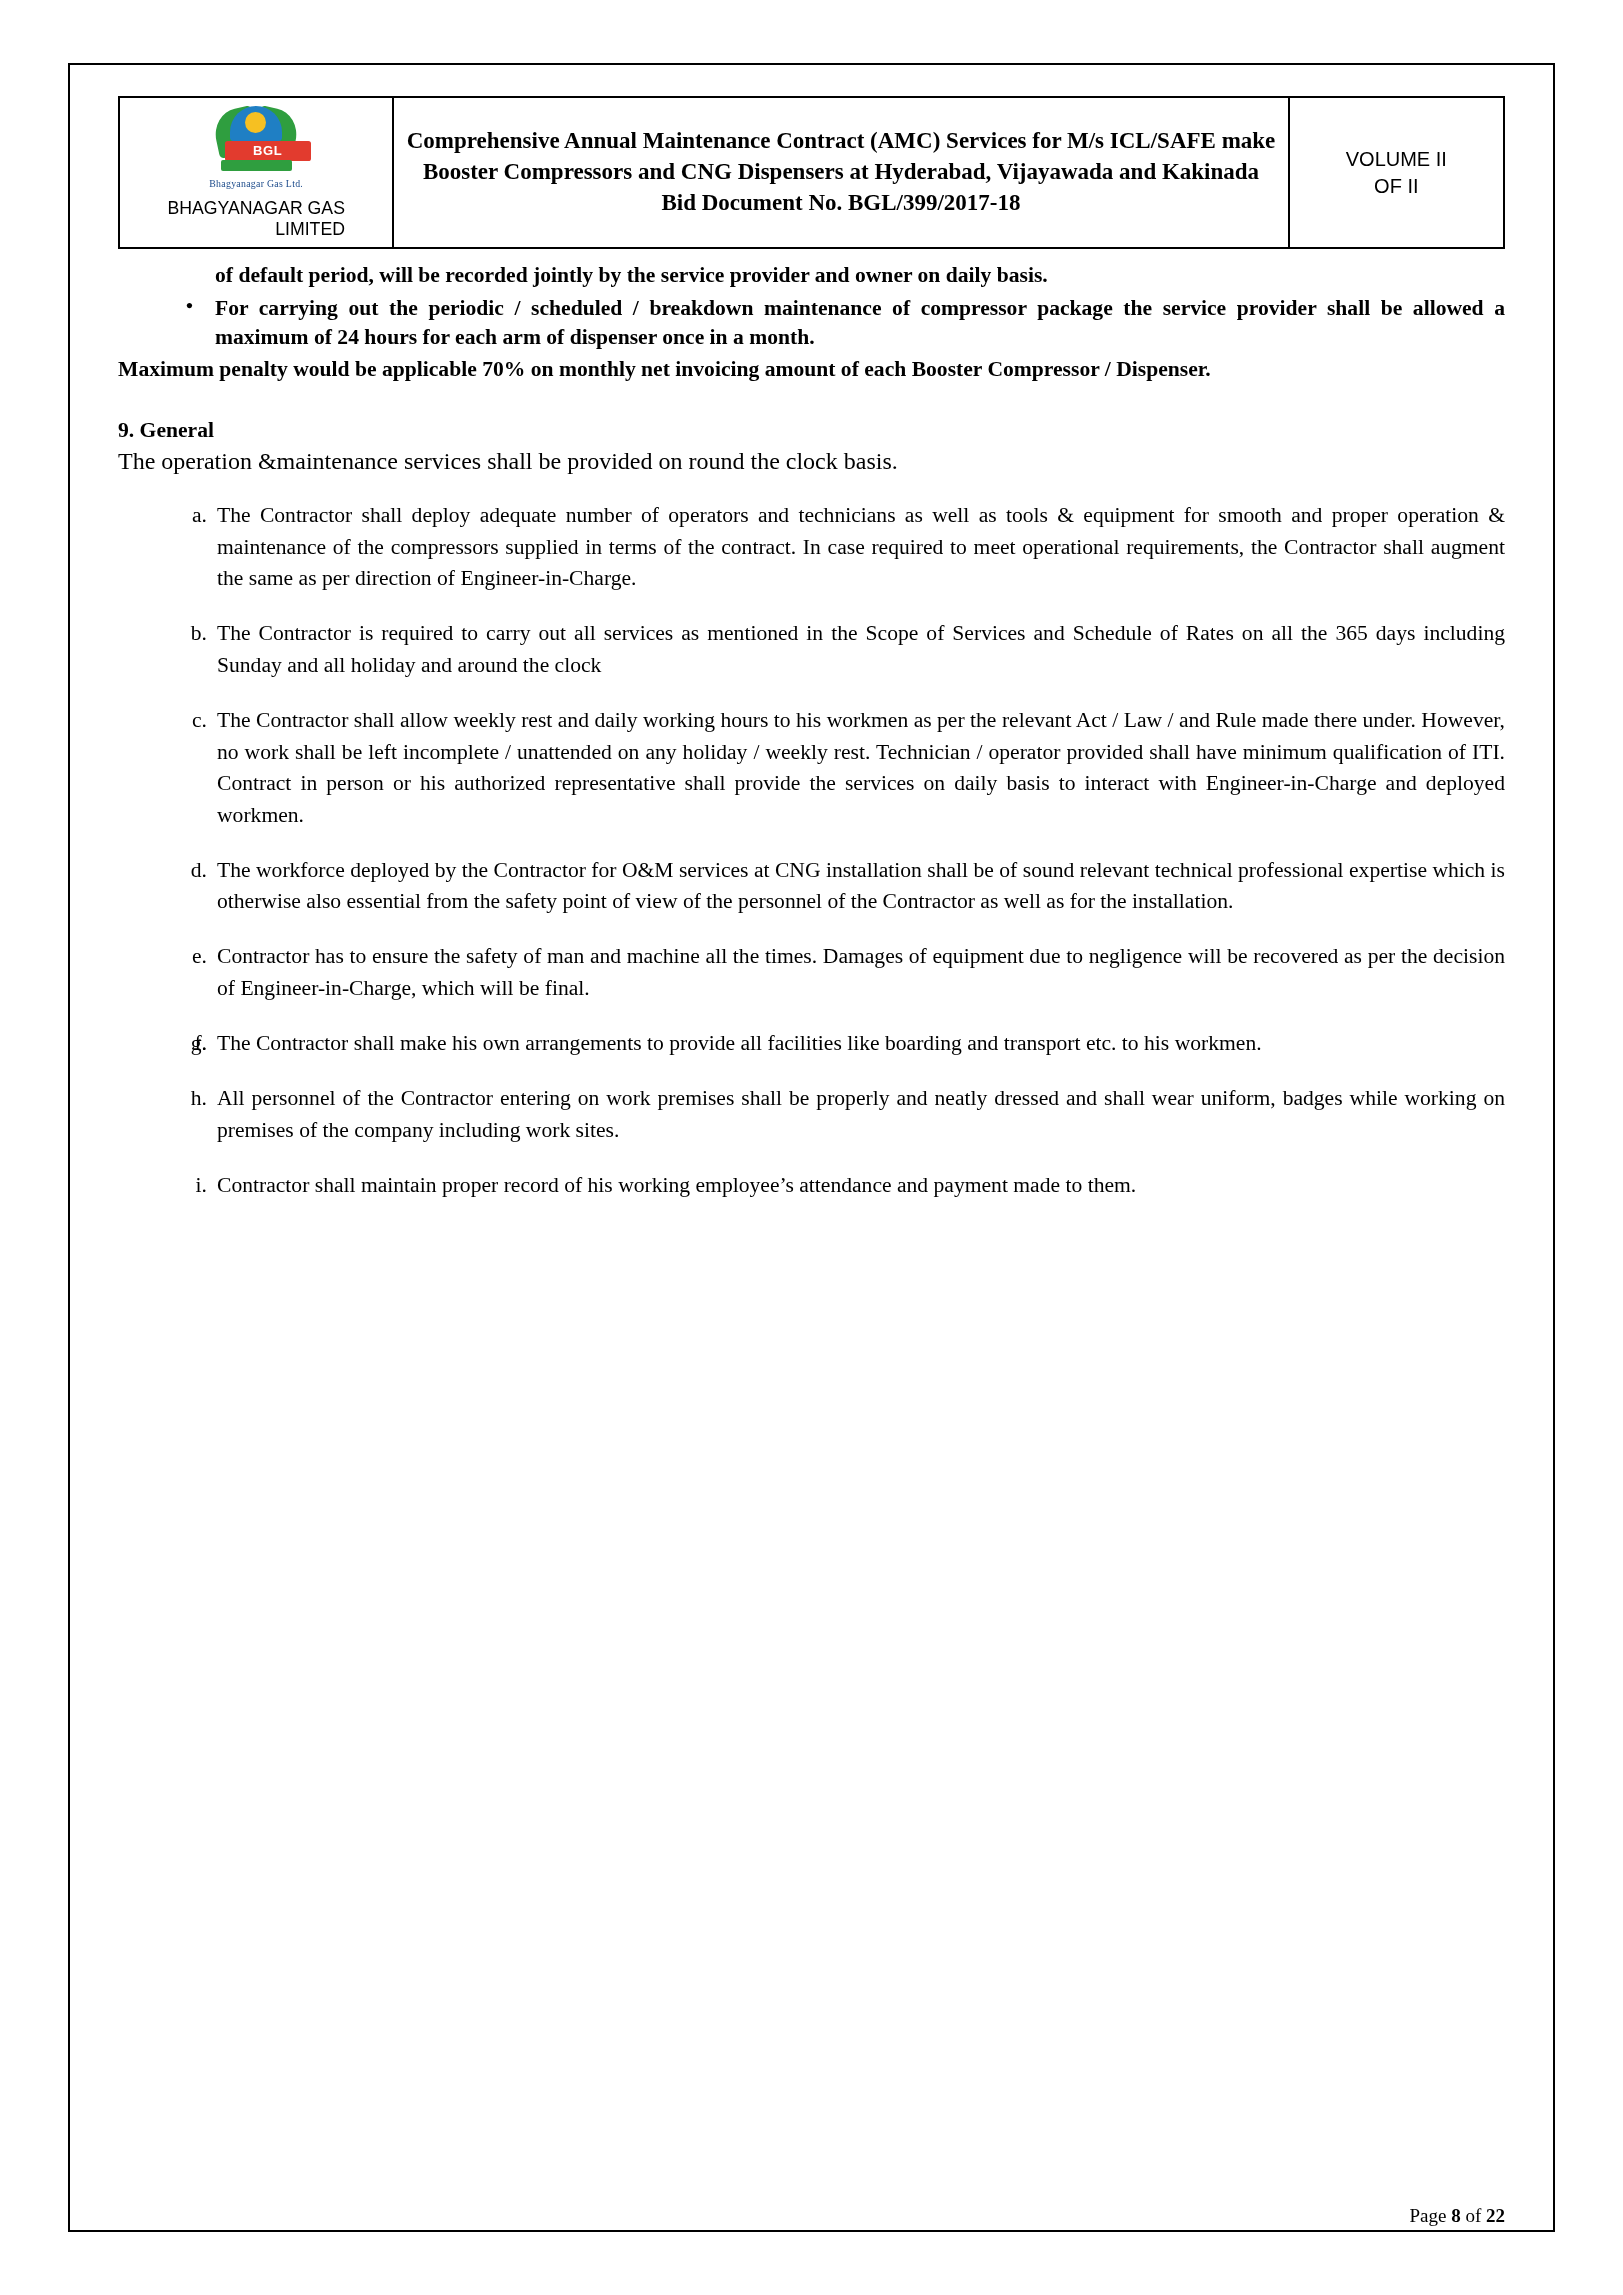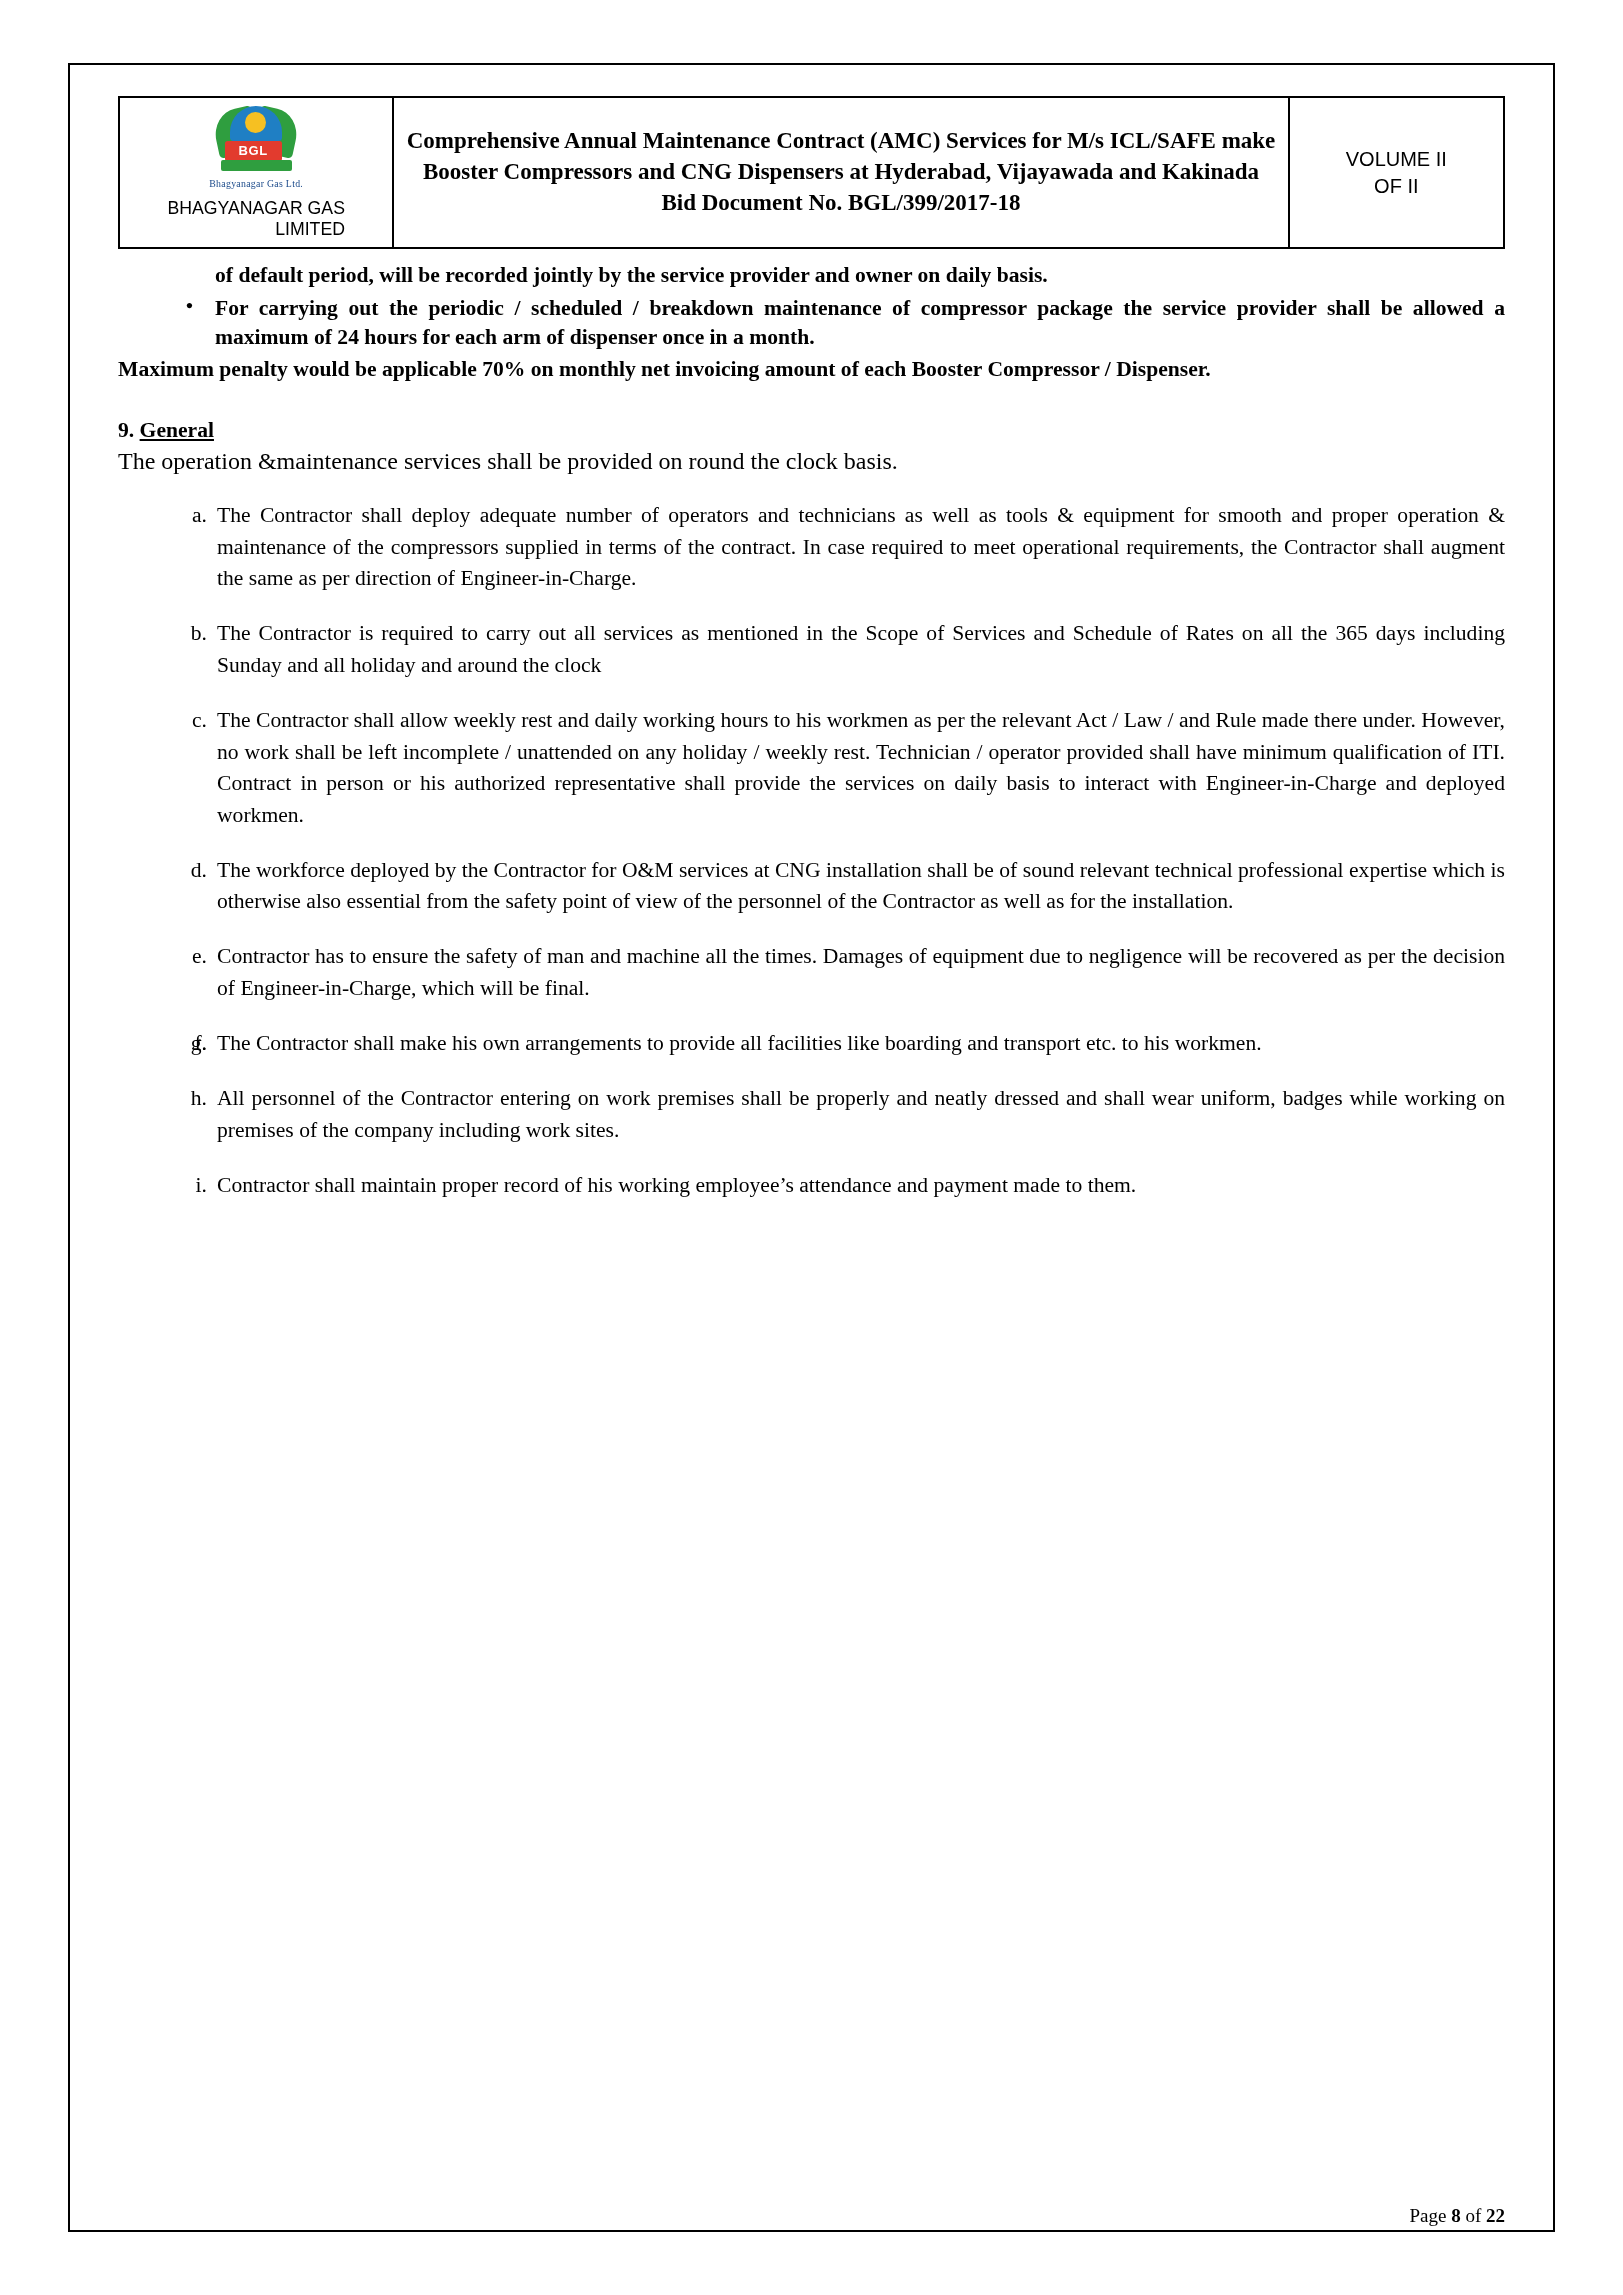--- a/index.html
+++ b/index.html
@@ -95,21 +95,21 @@
   .logo-mark .sun {
     position: absolute;
     left: 31px; top: 7.9px;
     width: 21px; height: 21px;
     background: #f6c022;
     border-radius: 50%;
   }
   .logo-mark .band {
     position: absolute;
     left: 10.5px; top: 37px;
-    width: 57px; height: 19.6px;
+    width: 86px; height: 19.6px;
     background: #e23b2e;
     border-radius: 2.6px;
     color: #ffffff;
     font-family: "Liberation Sans", sans-serif;
     font-weight: bold;
     font-size: 13px;
     line-height: 19.6px;
     text-align: center;
     letter-spacing: 0.7px;
   }
@@ -189,21 +189,21 @@
     line-height: 1.38;
     text-align: justify;
     margin-top: 1.3px;
   }
   .section-head {
     font-size: 21.6px;
     font-weight: bold;
     margin-top: 34px;
   }
   .section-head .num { font-weight: bold; }
-  .section-head .title { text-decoration: underline; }
+  .section-head .title { }
   .intro-line {
     font-size: 24px;
     line-height: 1.4;
     margin-top: 1.3px;
   }
   ol.alpha {
     list-style: none;
     margin: 22px 0 0 0;
     padding: 0;
   }

